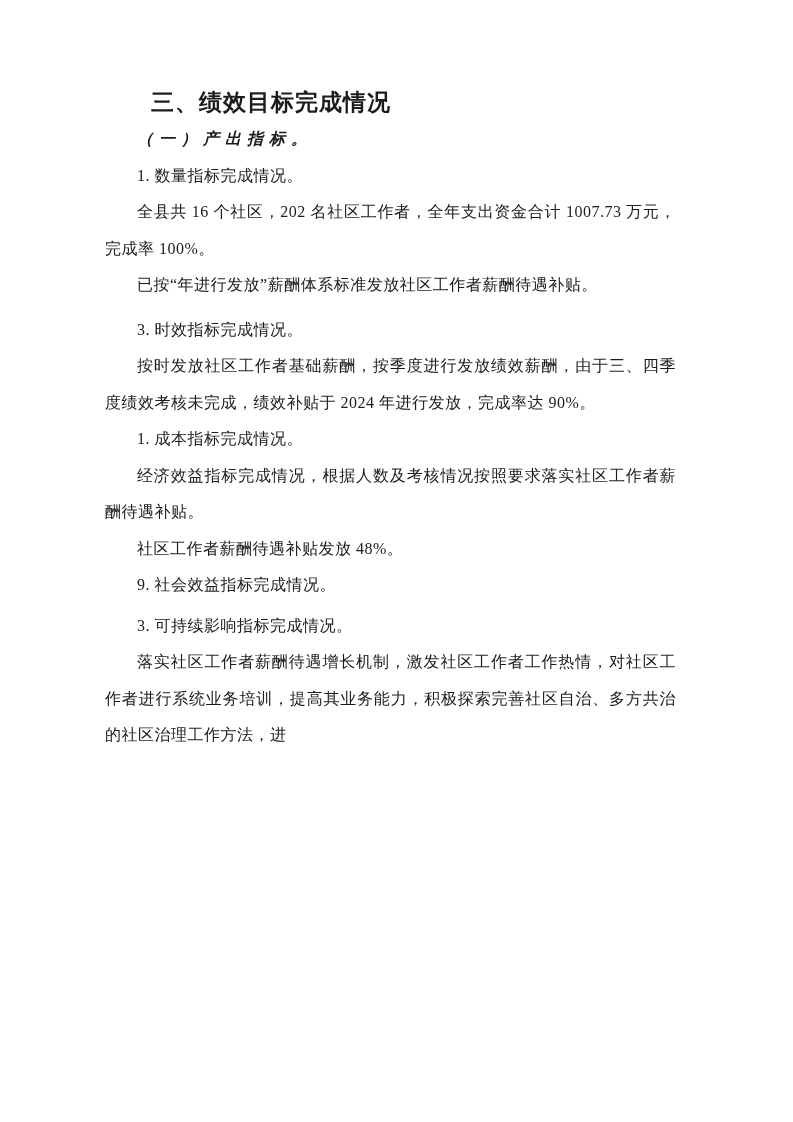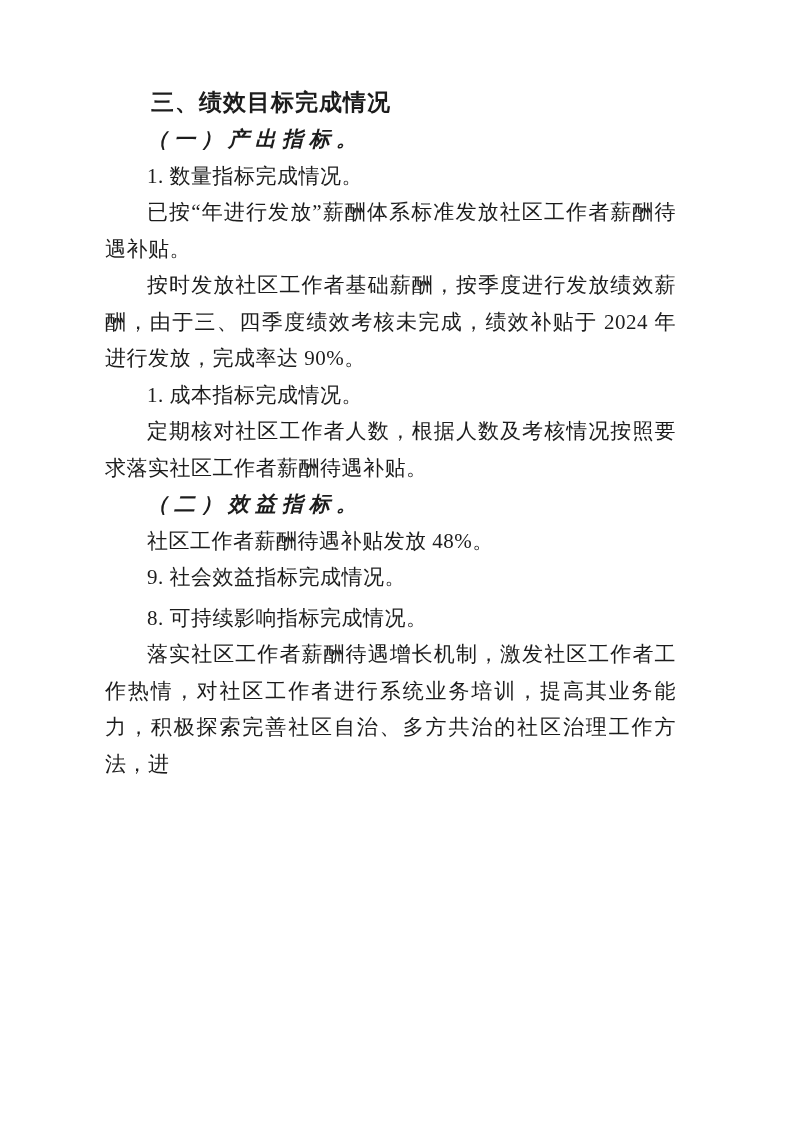--- a/index.html
+++ b/index.html
@@ -14,21 +14,21 @@
     box-sizing: border-box;
     padding: 52px 117px 0 105px;
     background: #ffffff;
     color: #1c1c1c;
     font-family: "Liberation Serif", "DejaVu Serif", serif;
     overflow: hidden;
     margin-top: 32px;
   }
   .page p {
     margin: 0;
-    font-size: 21px;
+    font-size: 16px;
     line-height: 36.5px;
     text-indent: 2em;
     font-kerning: none;
   }
   .h1 {
     font-family: "Liberation Sans", "DejaVu Sans", sans-serif;
     font-weight: 700;
     font-size: 23px !important;
     letter-spacing: 1px;
     line-height: 37px !important;
@@ -49,22 +49,23 @@
   .gap8 { margin-top: 8px !important; }
   .gap4 { margin-top: 4px !important; }
 </style>
 </head>
 <body>
 
 <div class="page">
   <p class="h1">三、绩效目标完成情况</p>
   <p class="h2">（一）产出指标。</p>
   <p class="item">1. 数量指标完成情况。</p>
+  <p class="para">全县共 16 个社区，202 名社区工作者，全年支出资金合计 1007.73 万元，完成率 100%。</p>
   <p class="para">已按“年进行发放”薪酬体系标准发放社区工作者薪酬待遇补贴。</p>
+  <p class="item gap8">3. 时效指标完成情况。</p>
   <p class="para">按时发放社区工作者基础薪酬，按季度进行发放绩效薪酬，由于三、四季度绩效考核未完成，绩效补贴于 2024 年进行发放，完成率达 90%。</p>
   <p class="item">1. 成本指标完成情况。</p>
-  <p class="para">定期核对社区工作者人数，根据人数及考核情况按照要求落实社区工作者薪酬待遇补贴。</p>
-  <p class="h2">（二）效益指标。</p>
+  <p class="para">经济效益指标完成情况，根据人数及考核情况按照要求落实社区工作者薪酬待遇补贴。</p>
   <p class="para">社区工作者薪酬待遇补贴发放 48%。</p>
   <p class="item">9. 社会效益指标完成情况。</p>
-  <p class="item gap4">8. 可持续影响指标完成情况。</p>
+  <p class="item gap4">3. 可持续影响指标完成情况。</p>
   <p class="para">落实社区工作者薪酬待遇增长机制，激发社区工作者工作热情，对社区工作者进行系统业务培训，提高其业务能力，积极探索完善社区自治、多方共治的社区治理工作方法，进</p>
 </div>
 
 </body></html>

